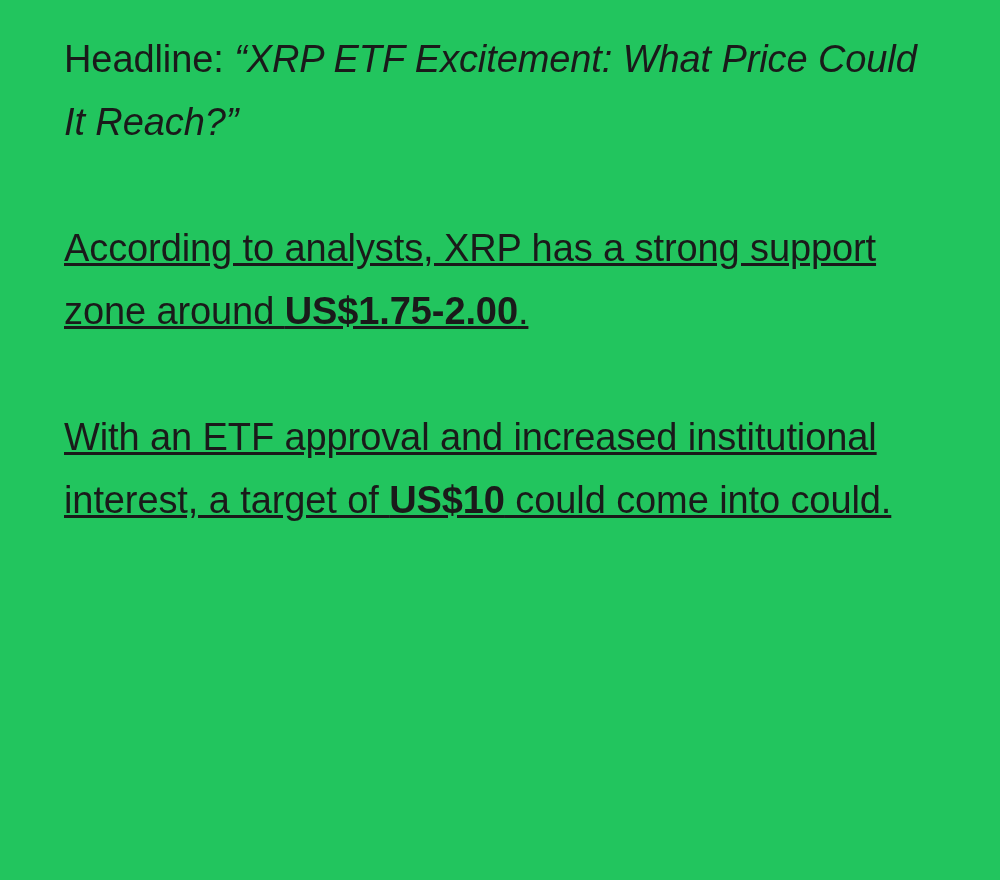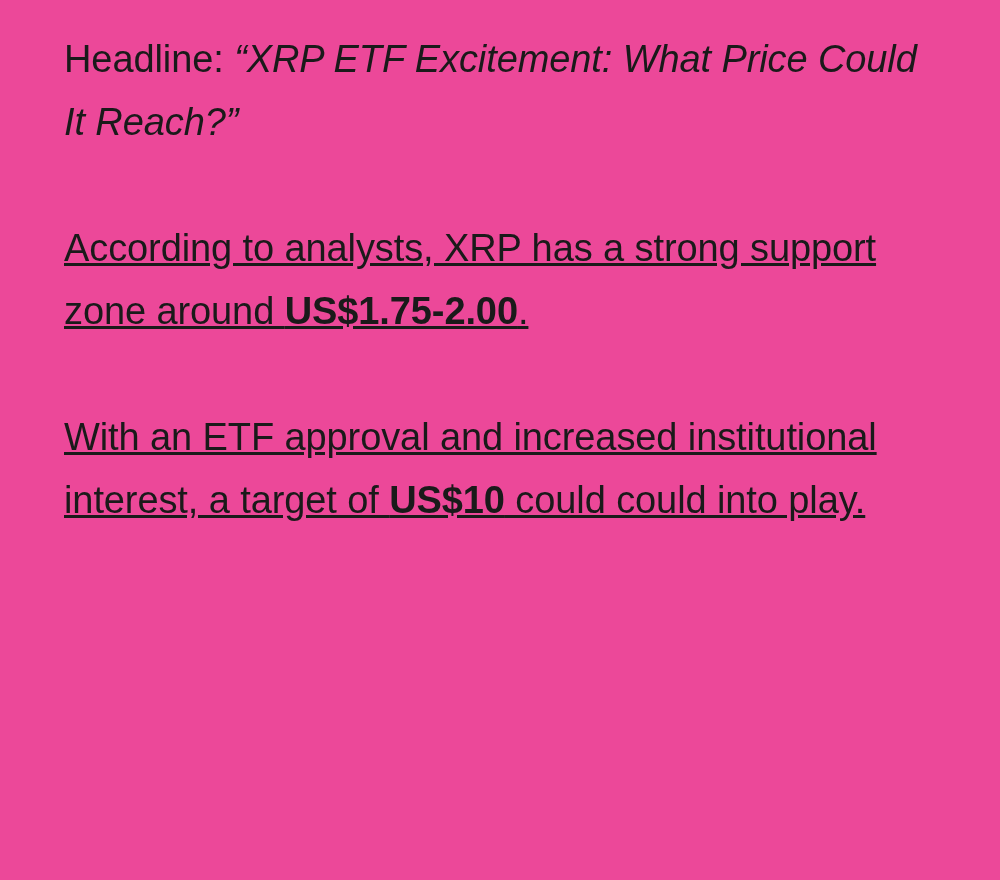--- a/index.html
+++ b/index.html
@@ -11,21 +11,21 @@
     width: 1000px;
     height: 880px;
     overflow: hidden;
     font-family: "Liberation Sans", "DejaVu Sans", sans-serif;
   }
 
   #article {
     box-sizing: border-box;
     width: 1000px;
     height: 880px;
-    background: #ec4899;
+    background: #22c55e;
     padding: 28px 60px 0 64px;
   }
 
   .para {
     margin: 0;
     font-size: 38px;
     line-height: 63px;
     color: #1a1a1a;
     letter-spacing: -0.1px;
     font-weight: 400;
@@ -55,17 +55,17 @@
 
   <p class="para">
     <span>Headline: </span><span class="it">“XRP ETF Excitement: What Price Could It Reach?”</span>
   </p>
 
   <p class="para">
     <span>According to analysts, XRP has a strong support zone around </span><span class="bold">US$1.75-2.00</span><span>.</span>
   </p>
 
   <p class="para">
-    <span>With an ETF approval and increased institutional interest, a target of </span><span class="bold">US$10</span><span> could could into play.</span>
+    <span>With an ETF approval and increased institutional interest, a target of </span><span class="bold">US$10</span><span> could come into could.</span>
   </p>
 
 
 </div>
 
 </body></html>

